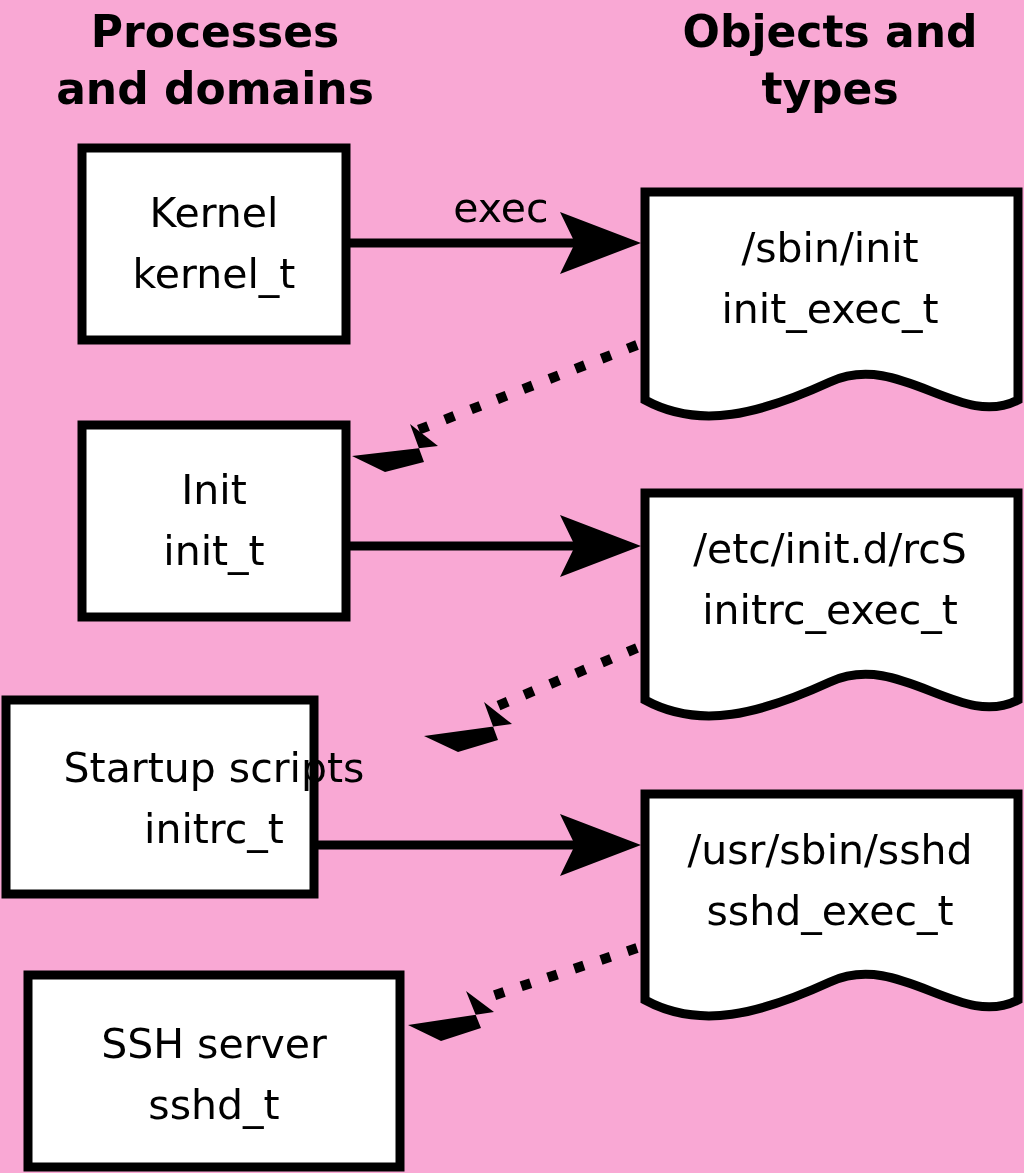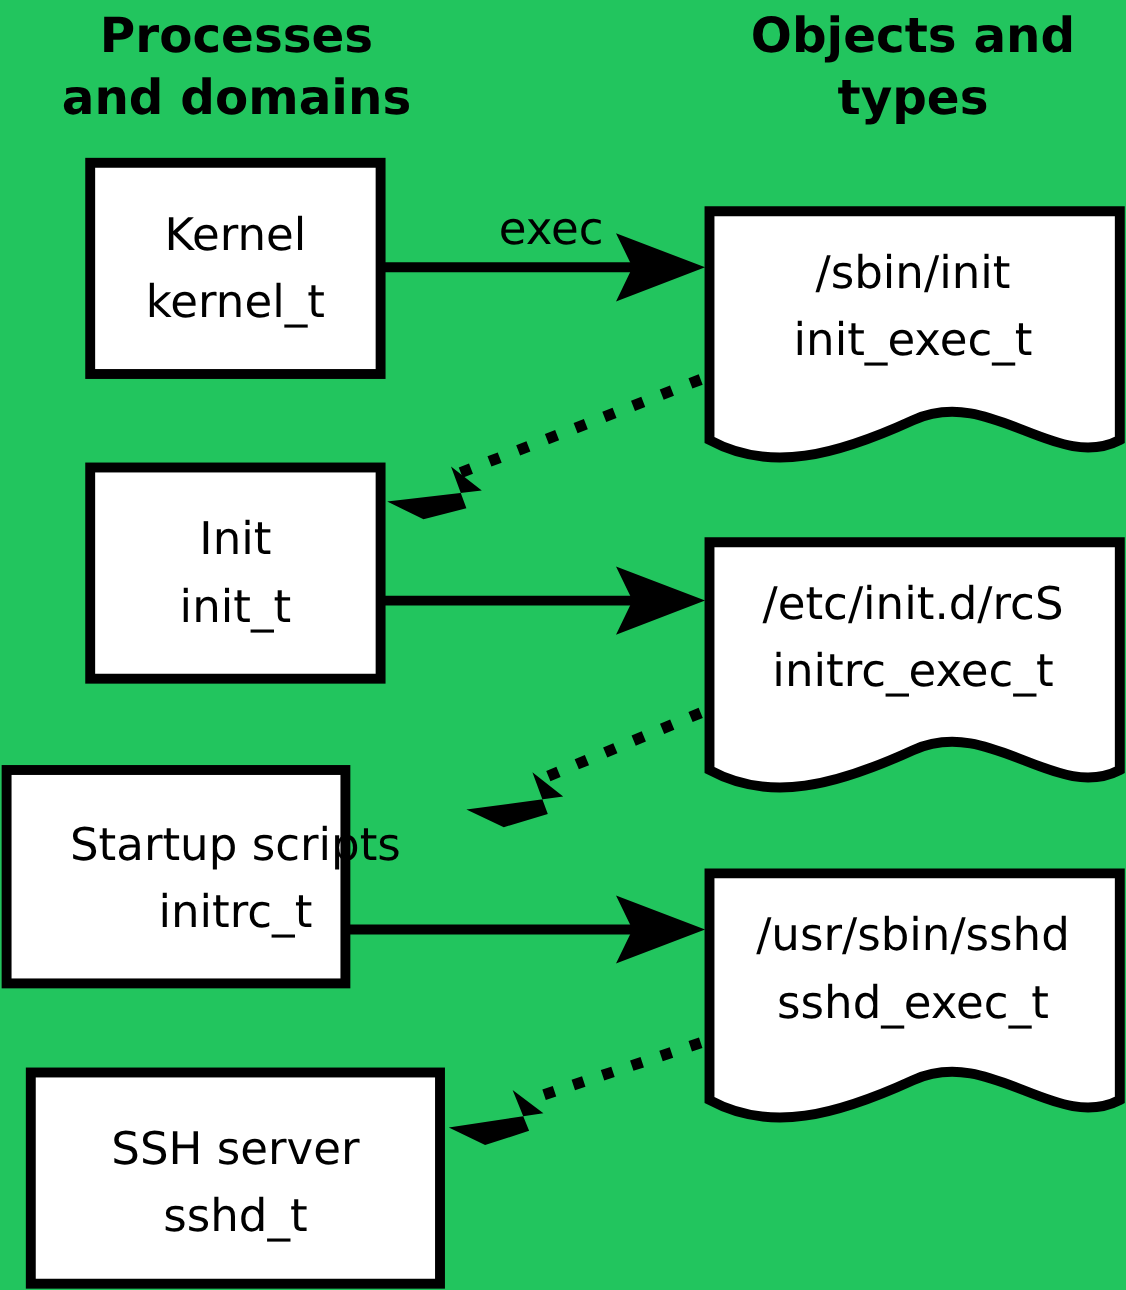--- a/index.html
+++ b/index.html
@@ -5,21 +5,21 @@
 <style>
   html, body {
     margin: 0;
     padding: 0;
     background: #ffffff;
   }
   #canvas {
     position: relative;
     width: 1024px;
     height: 1173px;
-    background: #22c55e;
+    background: #f9a8d4;
     font-family: "DejaVu Sans", sans-serif;
     overflow: hidden;
   }
   #diagram-svg {
     position: absolute;
     left: 0;
     top: 0;
     width: 1024px;
     height: 1173px;
   }

